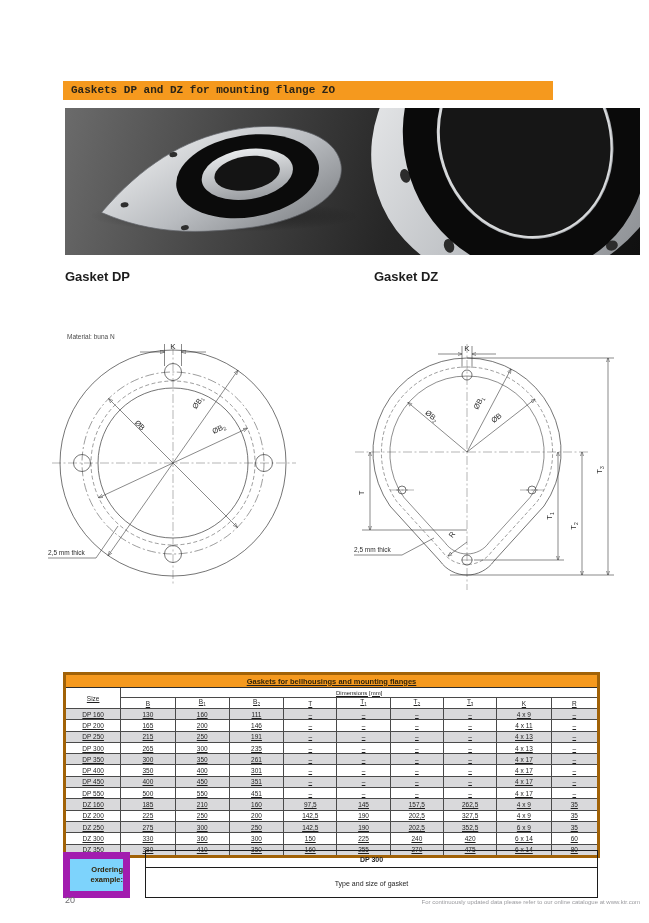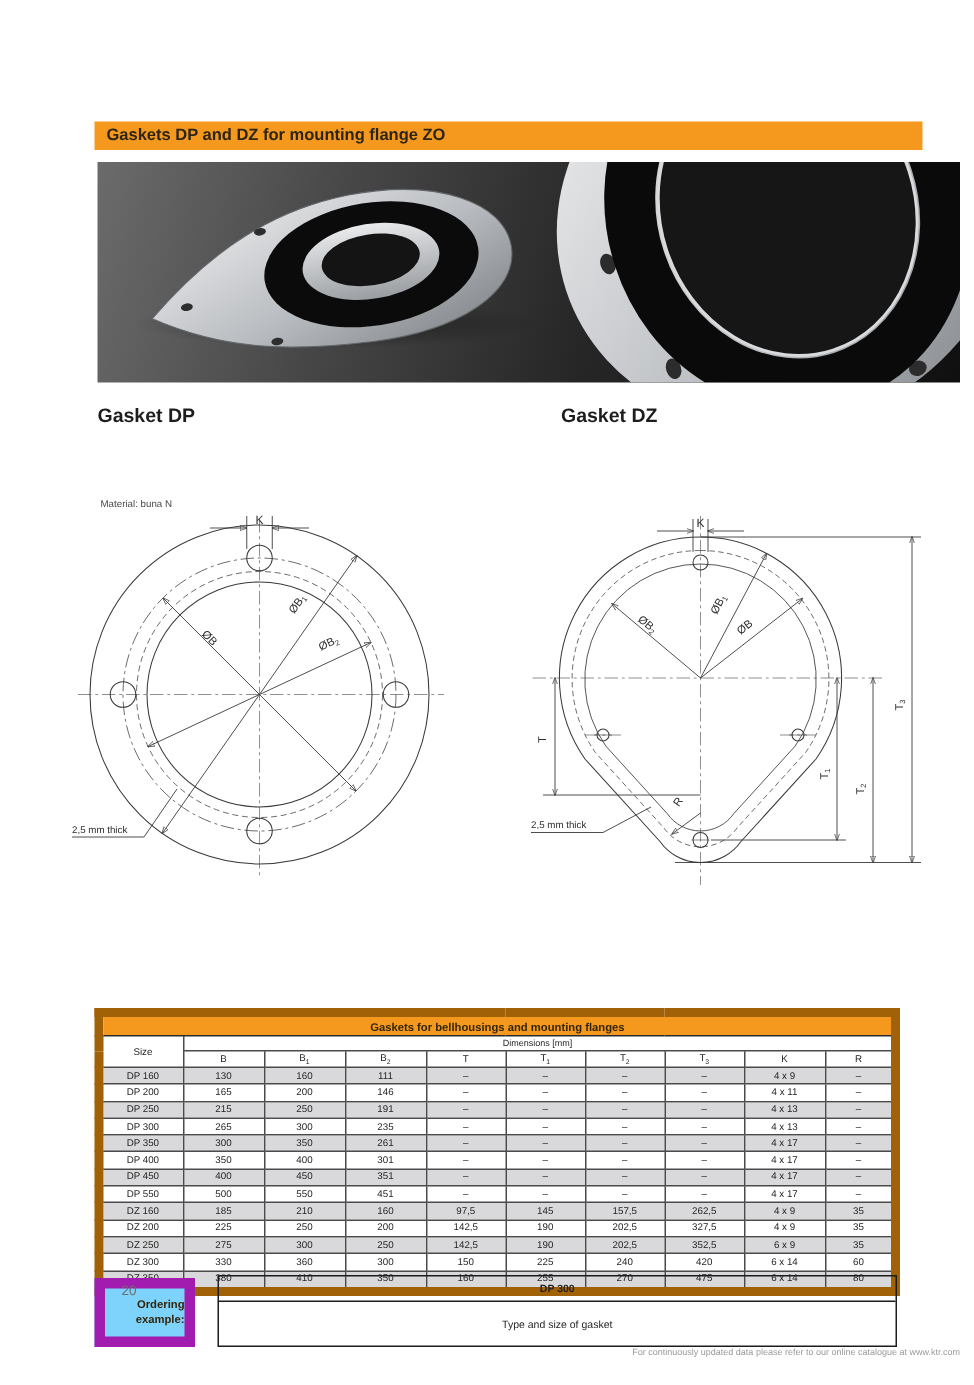--- a/index.html
+++ b/index.html
@@ -8,23 +8,23 @@
     font-family:"Liberation Sans", sans-serif;overflow:hidden;
   }
   .abs{position:absolute;}
 
   
   .page-title{
     left:65px;top:14px;color:#8F9194;font-size:16px;font-weight:bold;
     line-height:20px;letter-spacing:0.4px;
   }
   .banner{
-    left:63px;top:81px;width:552px;height:19px;background:#F5991E;
+    left:63px;top:81px;width:490px;height:19px;background:#F5991E;
     color:#2b2417;font-size:11px;font-weight:bold;line-height:19px;
-    padding-left:8px;box-sizing:border-box;
+    padding-left:8px;box-sizing:border-box;font-family:Liberation Mono, monospace;
   }
 
   
   .photo{
     left:65px;top:108px;width:575px;height:147px;overflow:hidden;
     background:linear-gradient(105deg,#6b6b6b 0%,#474747 28%,#262626 58%,#101010 100%);
   }
   .caption{top:269px;font-size:13px;font-weight:bold;color:#1d1d1d;}
   .caption-dp{left:65px;}
   .caption-dz{left:374px;}
@@ -45,21 +45,21 @@
   }
   .gasket-table .title-row th{
     background:#F5991E;color:#33250a;font-size:7.5px;font-weight:bold;
     height:12px;border:0.8px solid #2c2c2c;
   }
   .gasket-table .dim-row th{height:9px;font-weight:400;font-size:6px;}
   .gasket-table .sub-row th{height:10px;font-weight:400;}
   .gasket-table tbody td{height:10.3px;}
   .gasket-table tbody tr:nth-child(odd) td{background:#D9D9DB;}
   .gasket-table tbody tr.group-start td{border-top:1.6px solid #1c1c1c;}
-  .gasket-table{border:6px solid #a16207;}
+  .gasket-table{border:3px solid #a16207;text-decoration:underline;}
   .gasket-table sub{font-size:4.5px;}
 
   
   .ordering-box{
     left:63px;top:852px;width:67px;height:46px;background:#7dd3fc;
     border:7px solid #a21caf;box-sizing:border-box;color:#33250a;
     font-size:7.5px;font-weight:bold;text-align:right;
     display:flex;align-items:center;justify-content:center;line-height:10px;
   }
   .ordering-detail{
@@ -68,21 +68,21 @@
   }
   .ordering-detail .ex-value{
     height:16px;border-bottom:0.8px solid #1c1c1c;display:flex;
     align-items:center;justify-content:center;font-weight:bold;
   }
   .ordering-detail .ex-caption{
     height:30px;display:flex;align-items:center;justify-content:center;
   }
 
   
-  .page-number{left:65px;top:855px;font-size:9px;color:#6d6d70;margin-left:16px;}
+  .page-number{left:65px;top:895px;font-size:9px;color:#6d6d70;}
   .footer-note{right:9px;top:899px;font-size:6px;color:#9a9a9e;}
 </style>
 </head>
 <body>
 
 <div class="abs page-title">
 </div>
 
 <div class="abs banner">Gaskets DP and DZ for mounting flange ZO</div>
 

